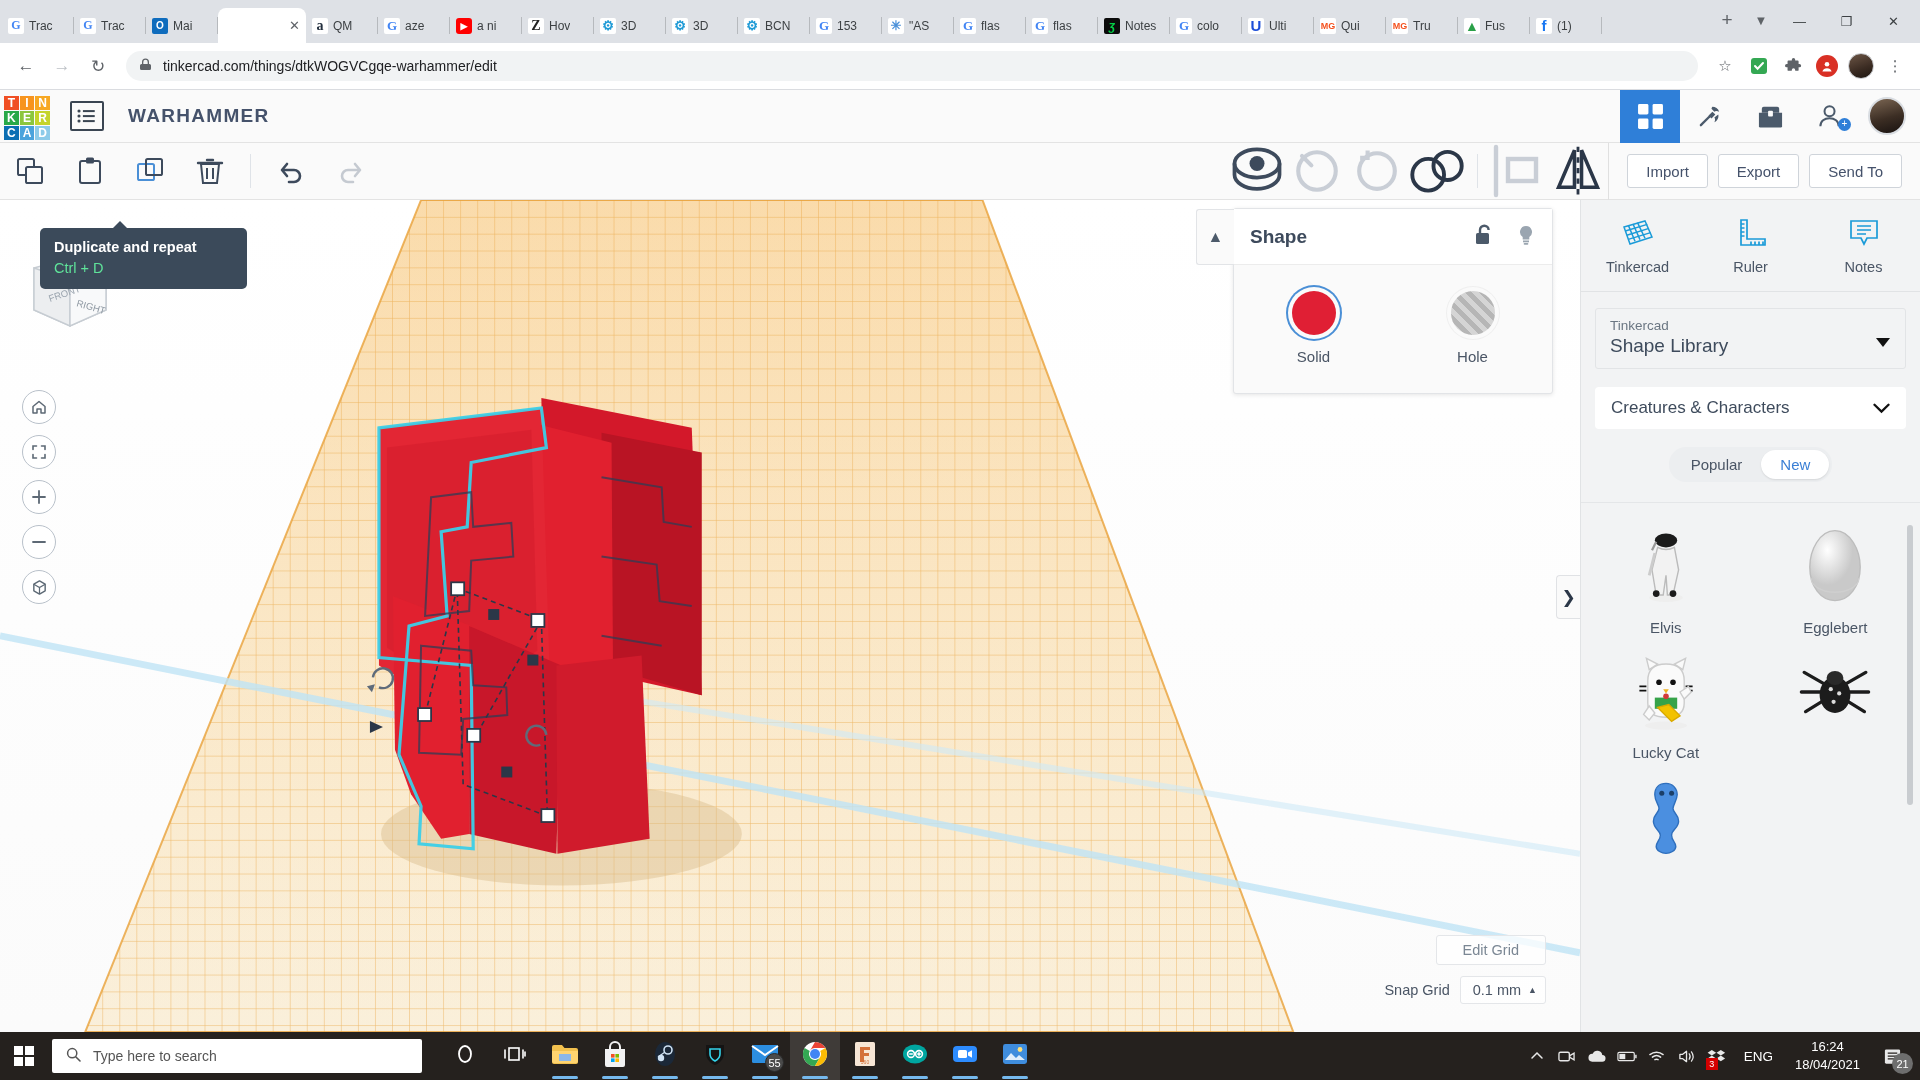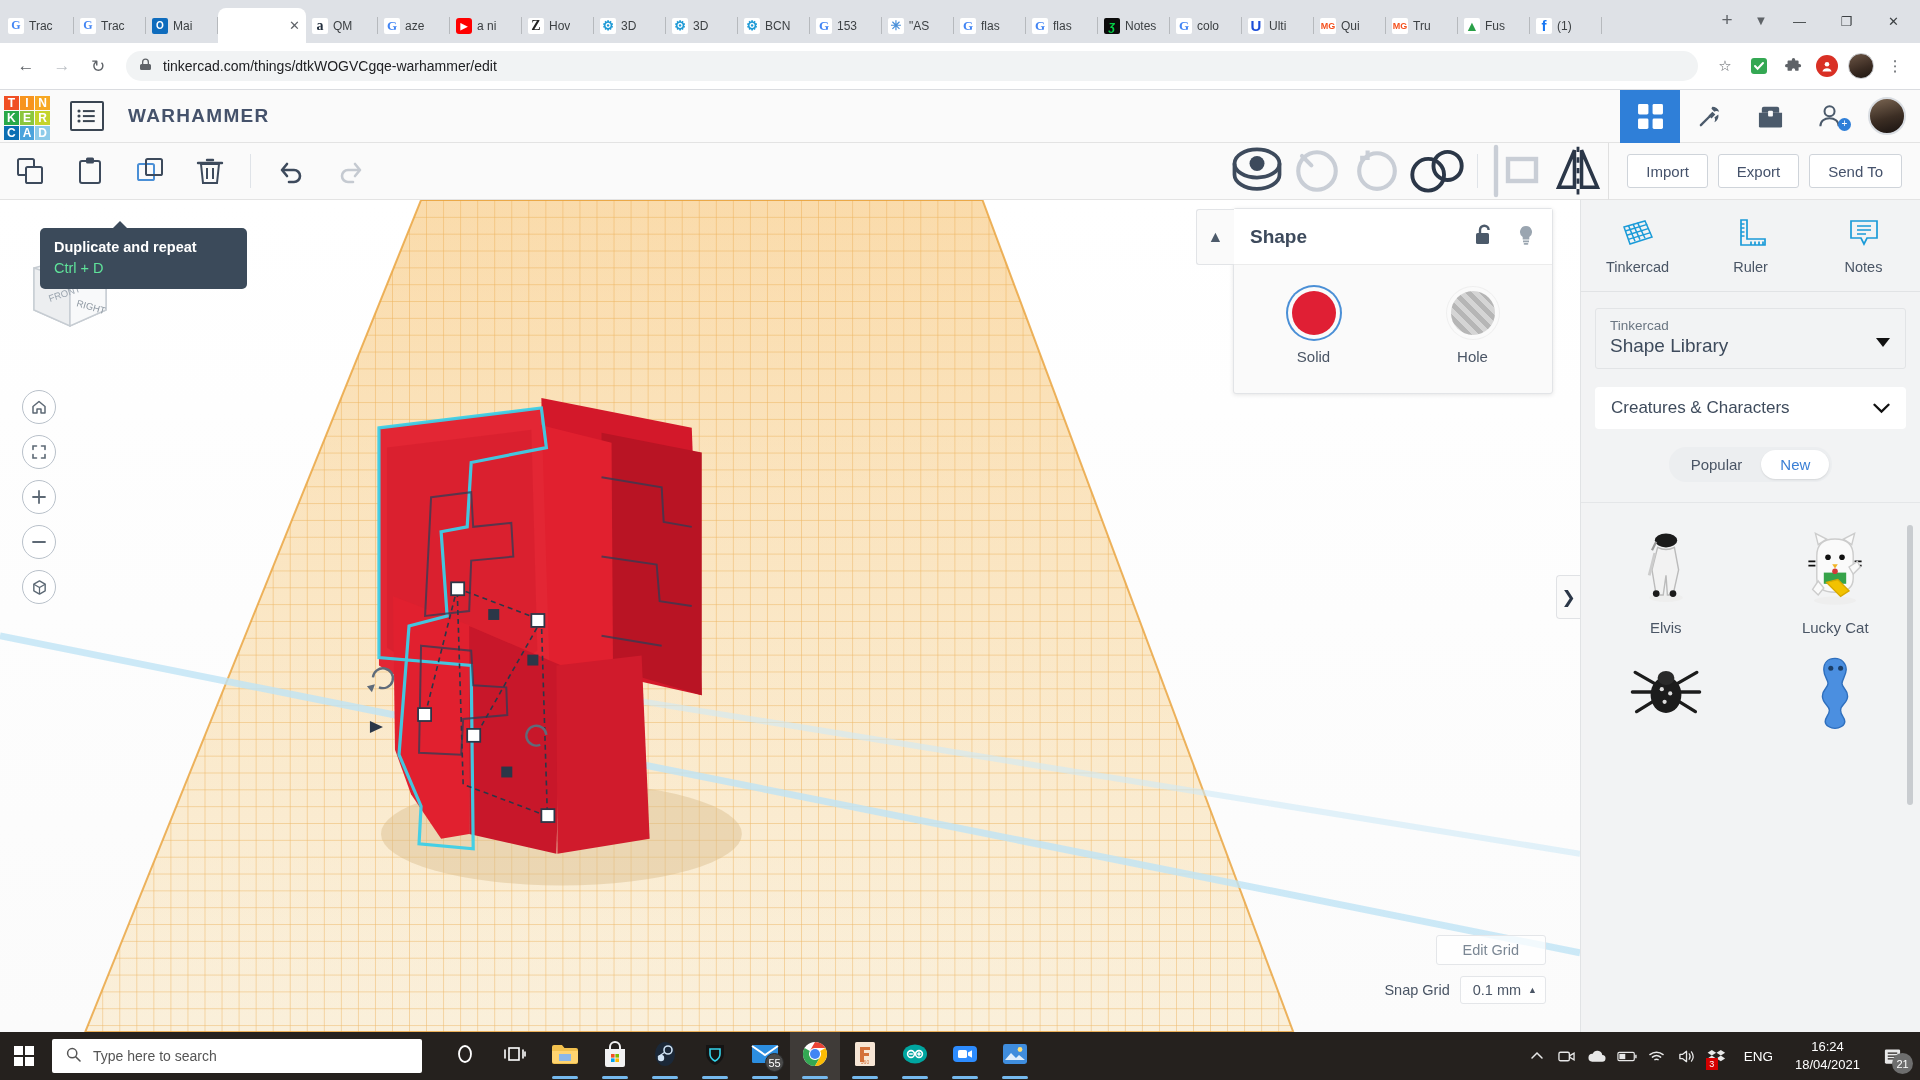--- a/index.html
+++ b/index.html
@@ -802,20 +802,35 @@
                 <ellipse cx="30" cy="52" rx="12" ry="3" fill="#eee"></ellipse>
                 <ellipse cx="30" cy="11" rx="8" ry="5" fill="#1b1b1b"></ellipse>
                 <path d="M24 16q6 3 12 0l3 16-4 18h-4l-1-14-2 14h-5l-3-18z" fill="#f2f2f2" stroke="#bbb"></path>
                 <path d="M22 20l-4 16" stroke="#ccc" stroke-width="2" fill="none"></path>
                 <path d="M20 18l3-6" stroke="#999" stroke-width="1.6"></path>
                 <circle cx="23" cy="49" r="2.4" fill="#1b1b1b"></circle>
                 <circle cx="35" cy="49" r="2.4" fill="#1b1b1b"></circle>
               </svg>
             </div>
             <div class="nm">Elvis</div>
+          </div>
+          <div class="sb-item">
+            <div class="thumb">
+              <svg viewBox="0 0 60 60">
+                <defs>
+                  <radialGradient id="eg" cx="35%" cy="28%">
+                    <stop offset="0%" stop-color="#fff"></stop>
+                    <stop offset="100%" stop-color="#c9c9c9"></stop>
+                  </radialGradient>
+                </defs>
+                <path d="M30 4c11 0 18 14 18 26 0 14-8 24-18 24s-18-10-18-24C12 18 19 4 30 4z" fill="url(#eg)" stroke="#bdbdbd"></path>
+                <path d="M13 38a17 10 0 0034 0" fill="none" stroke="#cfcfcf"></path>
+              </svg>
+            </div>
+            <div class="nm">Egglebert</div>
           </div>
           <div class="sb-item">
             <div class="thumb">
               <svg viewBox="0 0 60 60">
                 <ellipse cx="30" cy="54" rx="15" ry="3" fill="#eee"></ellipse>
                 <path d="M17 22q0-12 13-12t13 12v16q0 10-13 10t-13-10z" fill="#fafafa" stroke="#ccc"></path>
                 <path d="M18 14l-2-8 8 4zM42 14l2-8-8 4z" fill="#fafafa" stroke="#ccc"></path>
                 <circle cx="25" cy="23" r="2" fill="#111"></circle>
                 <circle cx="35" cy="23" r="2" fill="#111"></circle>
                 <path d="M28 28h4l-2 3z" fill="#f0b323"></path>

